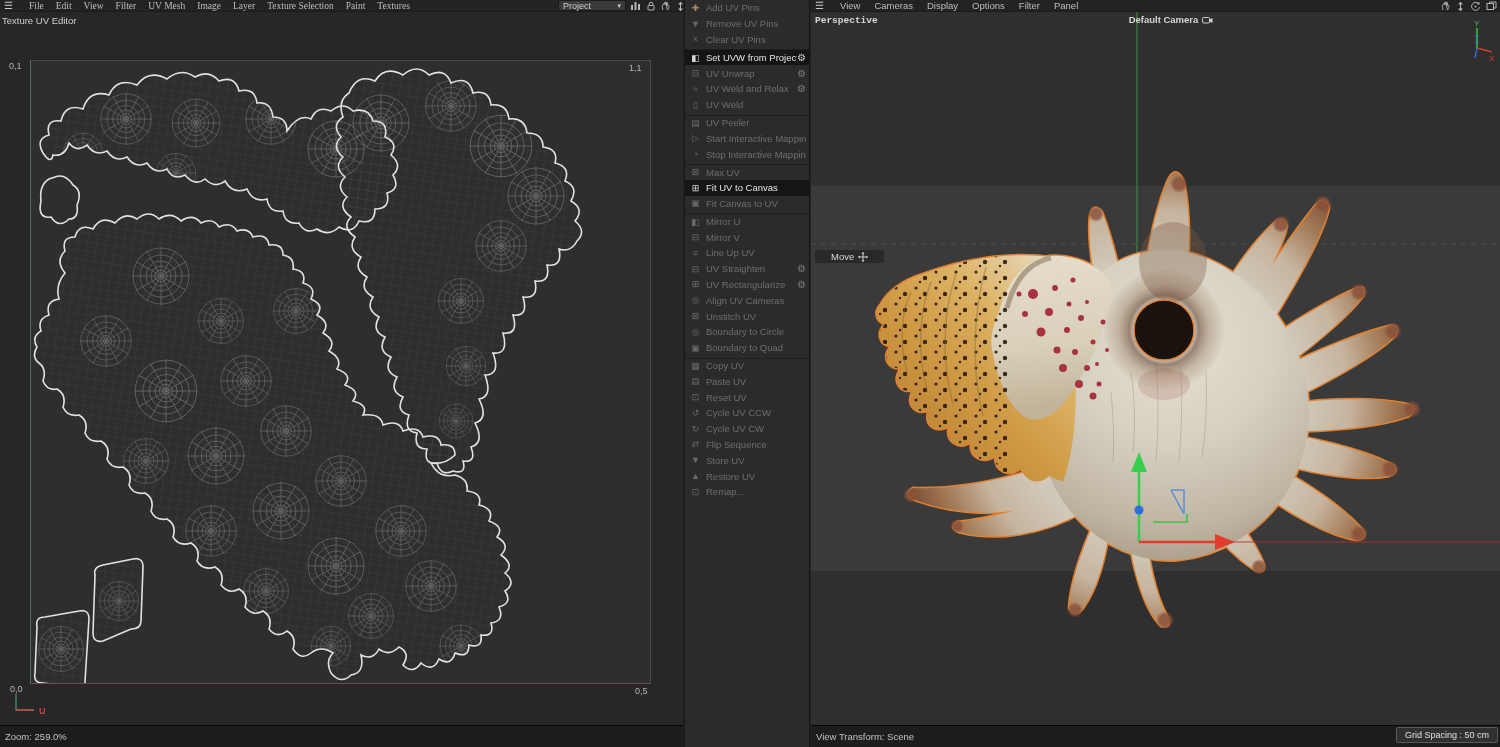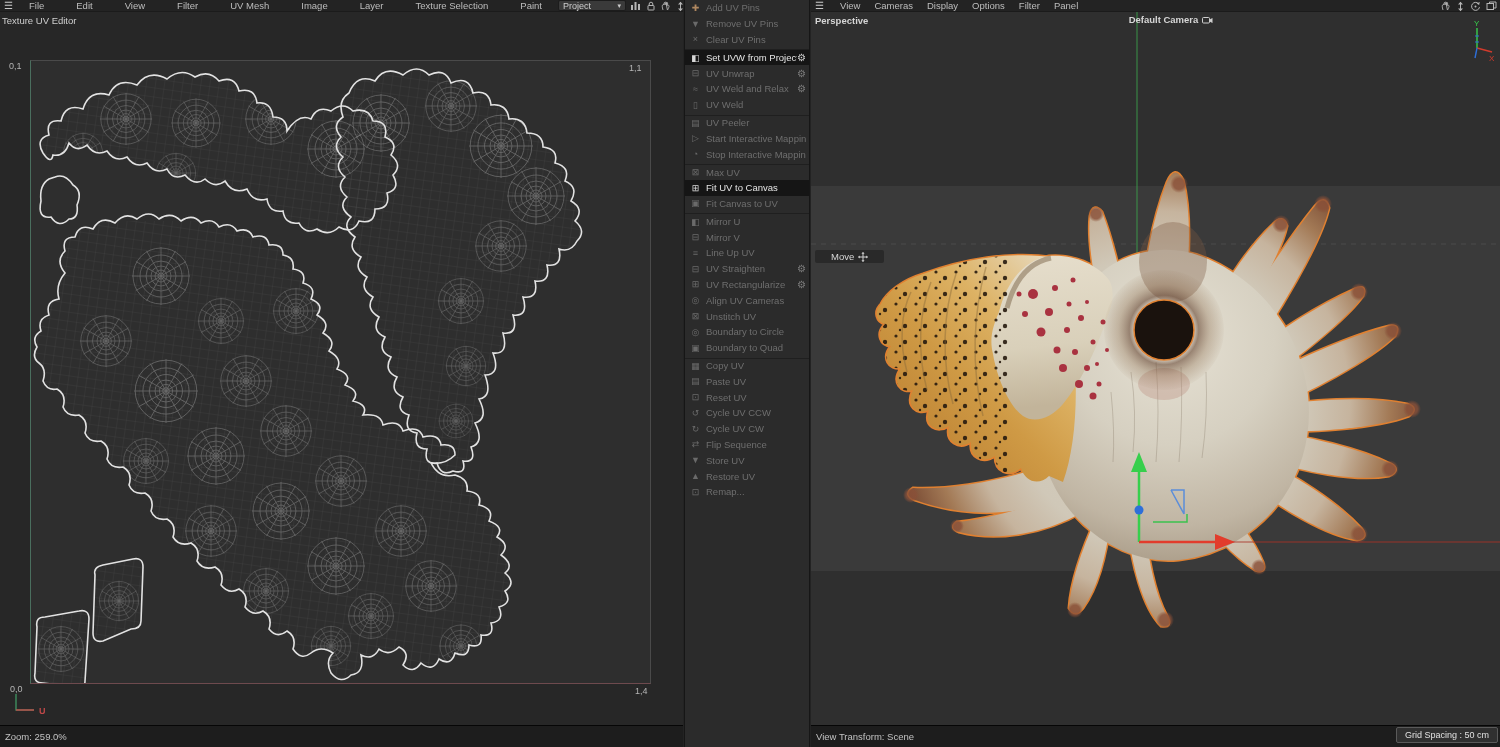--- a/index.html
+++ b/index.html
@@ -55,37 +55,37 @@
   .cmd-icon { width:13px; font-size:9px; color:#6a6a6a; text-align:center; margin-right:4px; flex:none;}
   .cmd-row.enabled .cmd-icon { color:#d8d8d8; }
   .cmd-label { flex:1; white-space:nowrap; overflow:hidden; }
   .cmd-gear { display:none; font-size:10px; color:#7c7c7c; flex:none; }
   .cmd-row.has-gear .cmd-gear { display:block; }
   .cmd-row.enabled .cmd-gear { color:#d0d0d0; }
 
   
   #vp-content { position:absolute; left:0; top:12px; width:689px; height:716px; background:#2f2f2f; overflow:hidden;}
   #vp-band { position:absolute; left:0; top:174px; width:689px; height:385px; background:#3a3a3a; }
-  #vp-label { position:absolute; left:4px; top:3px; font-size:9.5px; font-weight:bold; color:#d6d6d6; z-index:8;}
+  #vp-label { position:absolute; left:4px; top:3px; font-size:9.5px; font-weight:bold; color:#d6d6d6; z-index:8;font-family:Liberation Mono, monospace;}
   #camera-label { position:absolute; left:295px; top:2px; width:130px; display:flex; gap:4px; align-items:center;
     justify-content:center; font-size:9.5px; font-weight:bold; color:#d6d6d6; z-index:8; }
   #move-label { position:absolute; left:4px; top:238px; display:flex; gap:4px; align-items:center;
      font-size:9.5px; color:#d8d8d8; background:rgba(28,28,28,.55); padding:1px 16px; border-radius:2px; z-index:8;}
   #scene-svg { position:absolute; left:0; top:0; width:689px; height:716px; z-index:4; }
   #hud-axis { position:absolute; right:4px; top:6px; width:34px; height:44px; z-index:9; }
 </style>
 </head>
 <body>
 
 <div id="app">
 
   <div id="left-panel" class="abs">
     <div class="menubar">
       <span class="burger">☰</span>
-      <span style="display:flex;gap:32px;">
+      <span style="display:flex;gap:12px;font-family:Liberation Serif, serif;">
 
       <span class="menu-item">File</span>
           <span class="menu-item">Edit</span>
           <span class="menu-item">View</span>
           <span class="menu-item">Filter</span>
           <span class="menu-item">UV Mesh</span>
           <span class="menu-item">Image</span>
           <span class="menu-item">Layer</span>
           <span class="menu-item">Texture Selection</span>
           <span class="menu-item">Paint</span>
@@ -214,21 +214,21 @@
             <use href="#isl3"></use>
             <use href="#isl4"></use>
             <use href="#isl5"></use>
         </g>
       </svg>
     </div>
 
     <span class="uv-corner" style="left:9px; top:61px;">0,1</span>
     <span class="uv-corner" style="left:629px; top:63px;">1,1</span>
     <span class="uv-corner" style="left:10px; top:684px;">0,0</span>
-    <span class="uv-corner" style="left:635px; top:686px;">1,4</span>
+    <span class="uv-corner" style="left:635px; top:686px;">0,5</span>
 
     <svg id="uv-axis" class="abs">
       <path d="M8,8 L8,24 L26,24" fill="none" stroke="#3f8f5f" stroke-width="1.4"></path>
       <path d="M8,24 L26,24" stroke="#c04848" stroke-width="1.4"></path>
       <text x="31" y="28" font-size="9" fill="#c04848" font-weight="bold">U</text>
     </svg>
 
     <div class="statusbar">
       <span>Zoom: 259.0%</span>
     </div>

